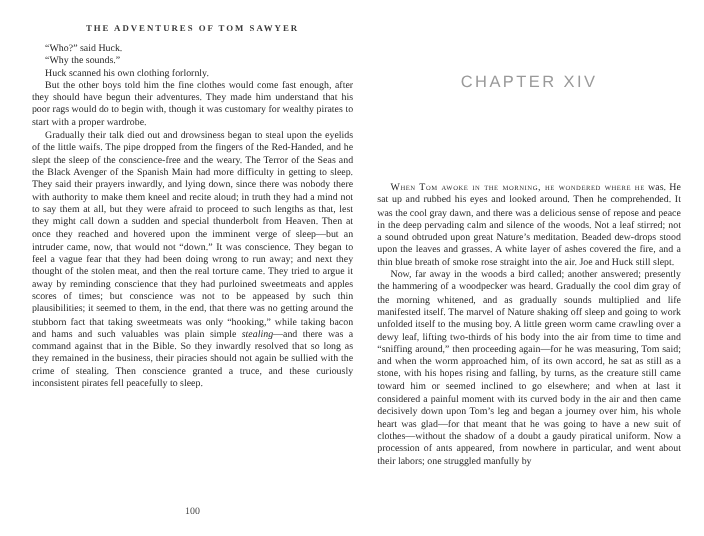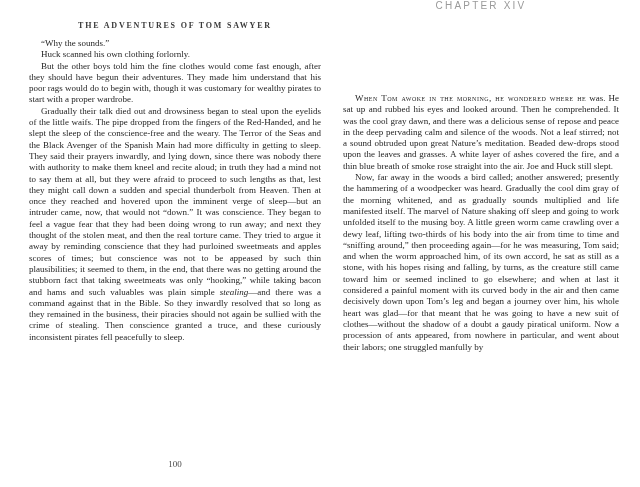--- a/index.html
+++ b/index.html
@@ -23,23 +23,24 @@
   .running-header {
     margin-top: 21px;
     text-align: center;
     font-size: 8px;
     font-weight: 700;
     letter-spacing: 1.8px;
     color: #3a3a3a;
     white-space: nowrap;
   }
   .chapter-heading {
+    margin-top: 66px;
     text-align: center;
     font-family: "Liberation Sans", "DejaVu Sans", sans-serif;
-    font-size: 10px;
+    font-size: 15px;
     font-weight: 400;
     letter-spacing: 2.2px;
     color: #9a9a9a;
     white-space: nowrap;
   }
   .body-text { margin-top: 8px; }
   .page.right .body-text { margin-top: 82px; }
 
   .para {
     margin: 0;
@@ -65,20 +66,21 @@
 </style>
 </head>
 <body>
 
 <div class="spread">
 
   <div class="page left">
     <div class="running-header">THE ADVENTURES OF TOM SAWYER</div>
 
     <div class="body-text">
+      <p class="para">“Who?” said Huck.</p>
       <p class="para">“Why the sounds.”</p>
       <p class="para">Huck scanned his own clothing forlornly.</p>
       <p class="para">But the other boys told him the fine clothes would come fast enough, after they should have begun their adventures. They made him understand that his poor rags would do to begin with, though it was customary for wealthy pirates to start with a proper wardrobe.</p>
       <p class="para"><span>Gradually their talk died out and drowsiness began to steal upon the eyelids of the little waifs. The pipe dropped from the fingers of the Red-Handed, and he slept the sleep of the conscience-free and the weary. The Terror of the Seas and the Black Avenger of the Spanish Main had more difficulty in getting to sleep. They said their prayers inwardly, and lying down, since there was nobody there with authority to make them kneel and recite aloud; in truth they had a mind not to say them at all, but they were afraid to proceed to such lengths as that, lest they might call down a sudden and special thunderbolt from Heaven. Then at once they reached and hovered upon the imminent verge of sleep—but an intruder came, now, that would not “down.” It was conscience. They began to feel a vague fear that they had been doing wrong to run away; and next they thought of the stolen meat, and then the real torture came. They tried to argue it away by reminding conscience that they had purloined sweetmeats and apples scores of times; but conscience was not to be appeased by such thin plausibilities; it seemed to them, in the end, that there was no getting around the stubborn fact that taking sweetmeats was only “hooking,” while taking bacon and hams and such valuables was plain simple </span><em>stealing</em><span>—and there was a command against that in the Bible. So they inwardly resolved that so long as they remained in the business, their piracies should not again be sullied with the crime of stealing. Then conscience granted a truce, and these curiously inconsistent pirates fell peacefully to sleep.</span></p>
     </div>
 
     <div class="folio">100</div>
   </div>
 
   <div class="page right">

